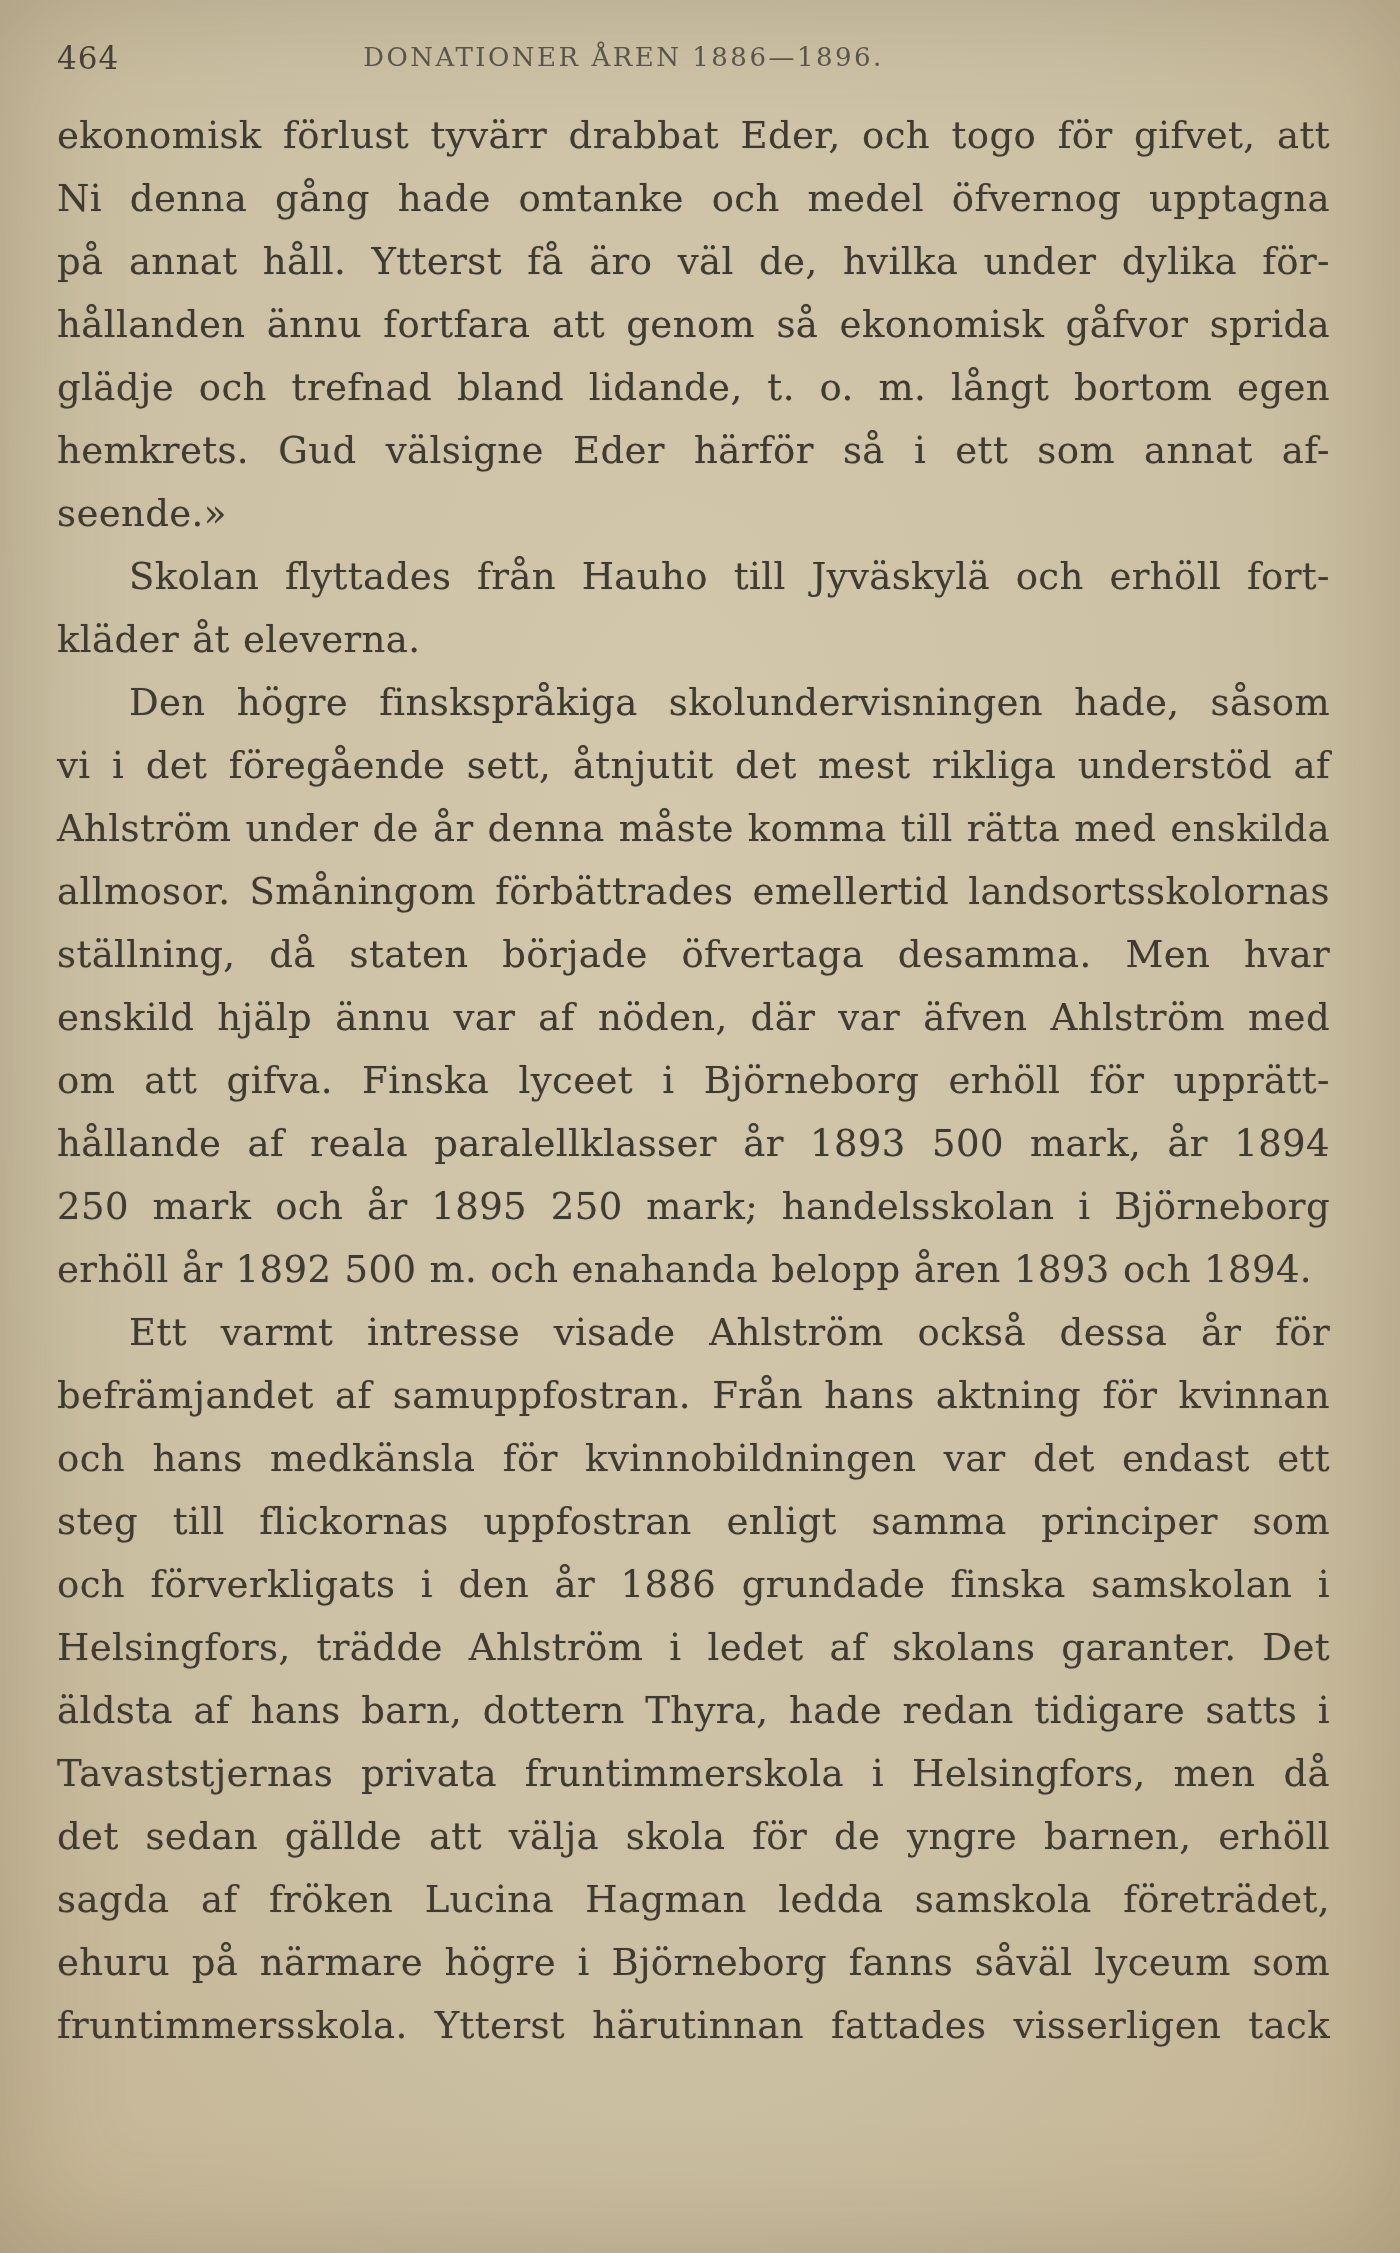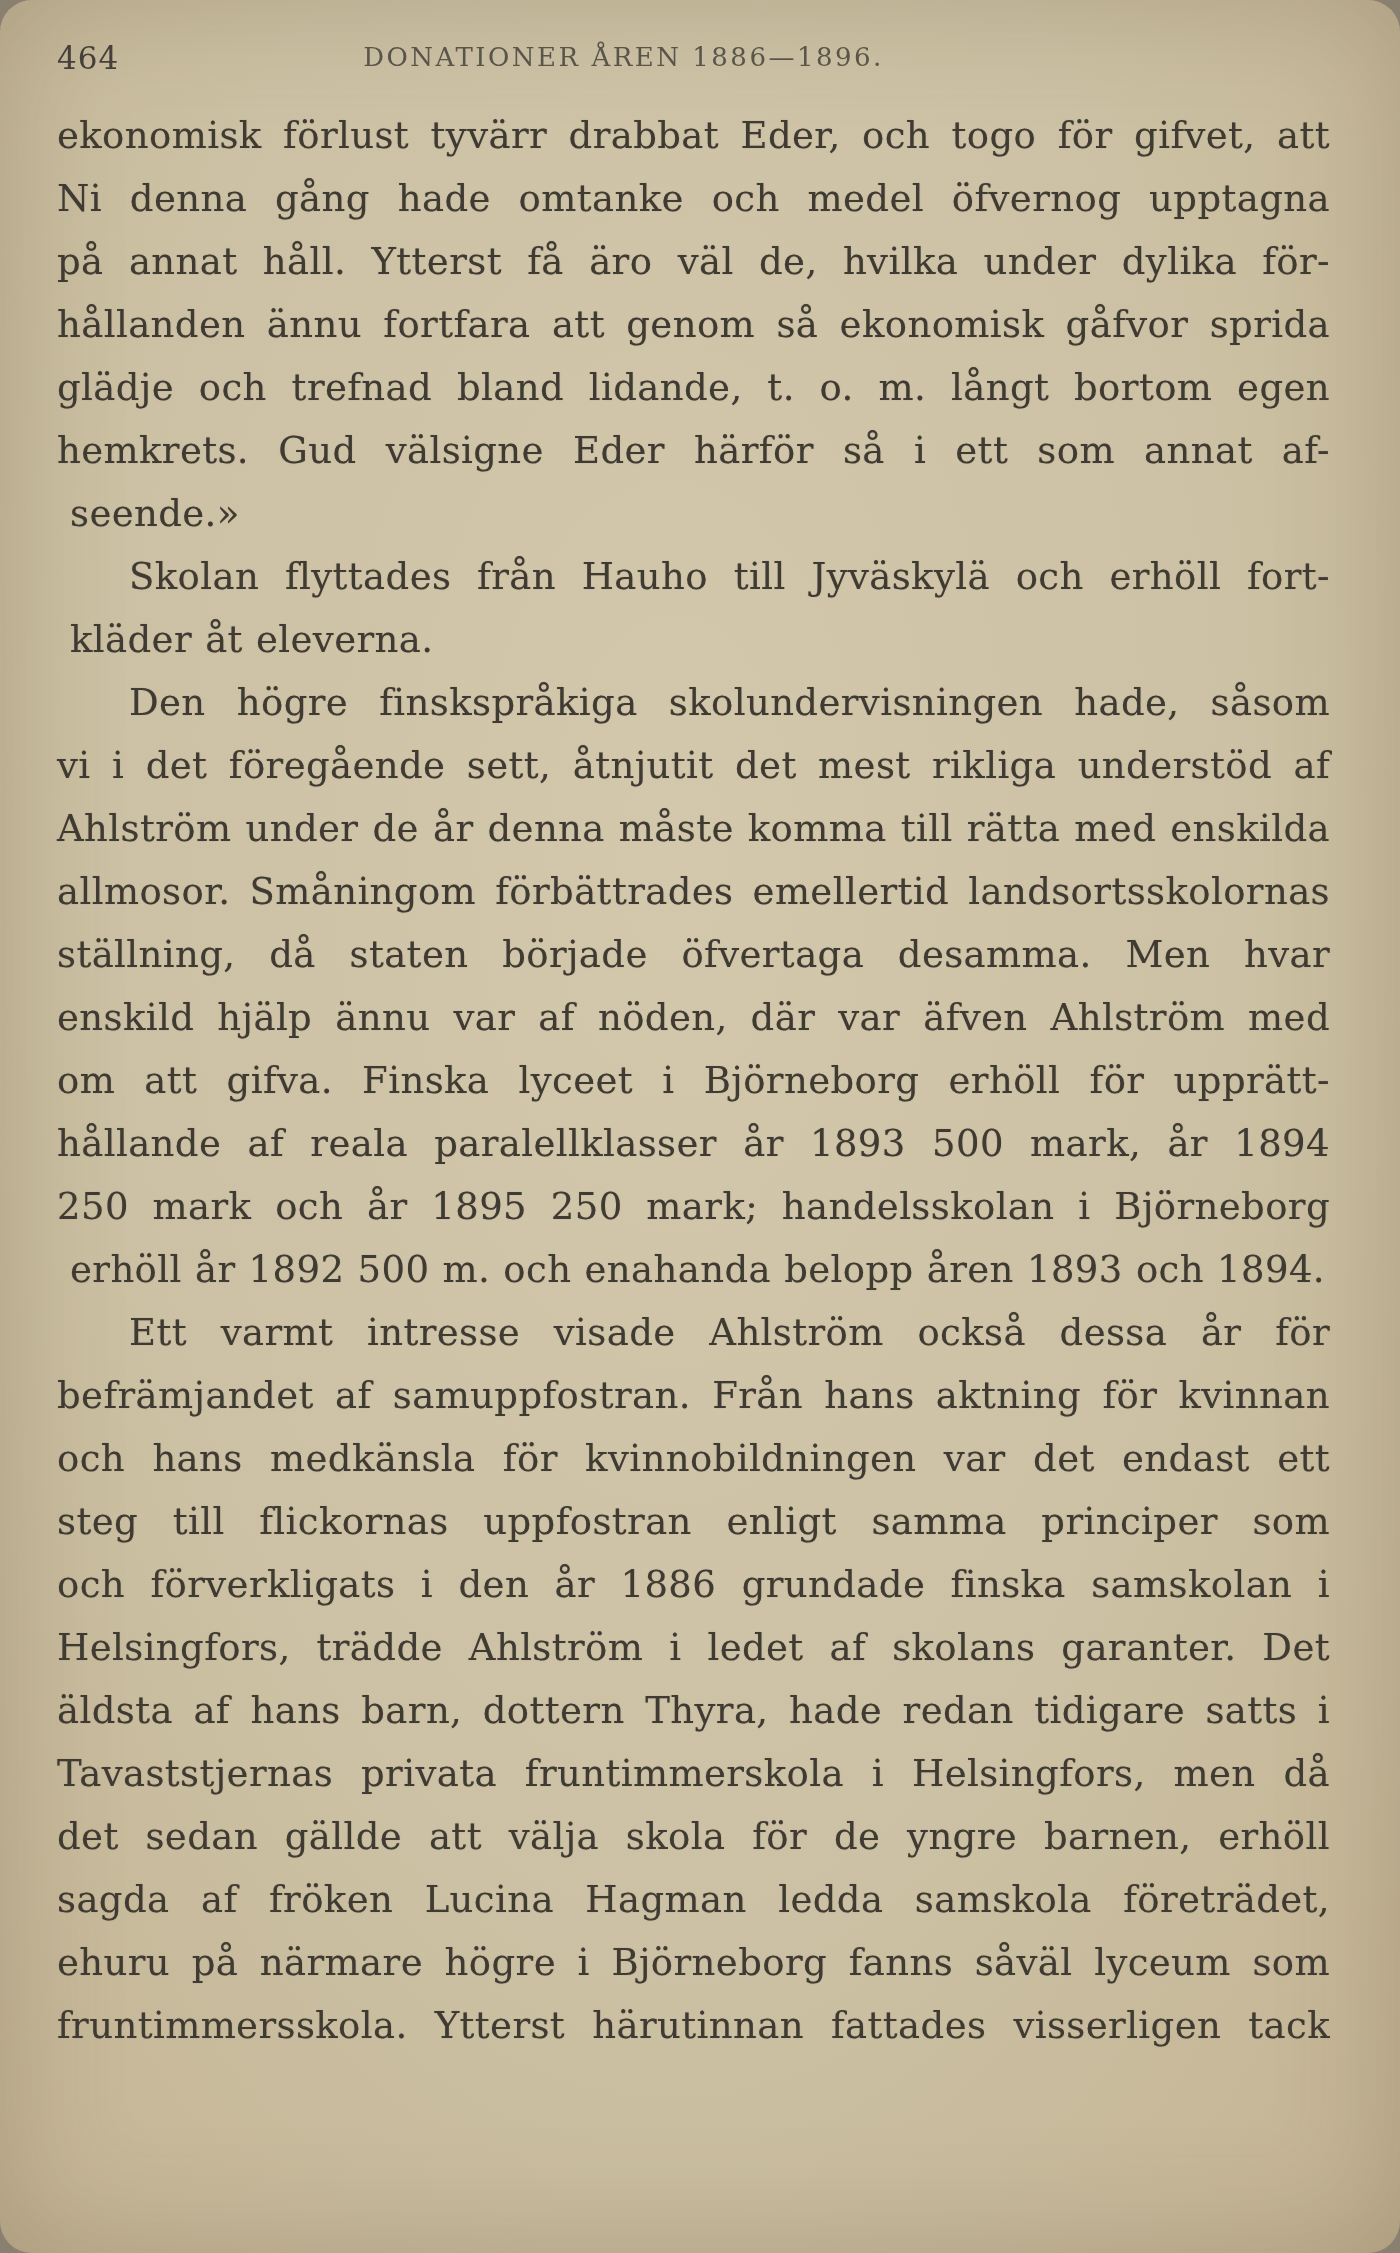--- a/index.html
+++ b/index.html
@@ -10,21 +10,20 @@
   .page {
     position: relative;
     width: 1400px;
     height: 2253px;
     margin: 0 auto;
     background: radial-gradient(ellipse at 48% 38%, #d3c8ac 0%, #ccc1a4 55%, #c3b392 100%);
     box-shadow: inset 0 0 120px rgba(90, 75, 50, 0.25);
     overflow: hidden;
     font-family: "DejaVu Serif", "Liberation Serif", serif;
     color: #3f3b33;
-    border-radius: 32px;
   }
   .running-head-row {
     position: absolute;
     top: 38px;
     left: 57px;
     right: 70px;
     height: 46px;
   }
   .page-number {
     position: absolute;
@@ -56,21 +55,20 @@
     word-spacing: 1px;
     text-shadow: 0 0 1px rgba(62, 52, 38, 0.35);
   }
   .line {
     text-align: justify;
     text-align-last: justify;
     white-space: normal;
   }
   .line.end {
     text-align-last: left;
-    margin-left: 13px;
   }
   .line.indent {
     text-indent: 72px;
   }
 </style>
 </head>
 <body>
 
 <div class="page">
   <div class="running-head-row">

